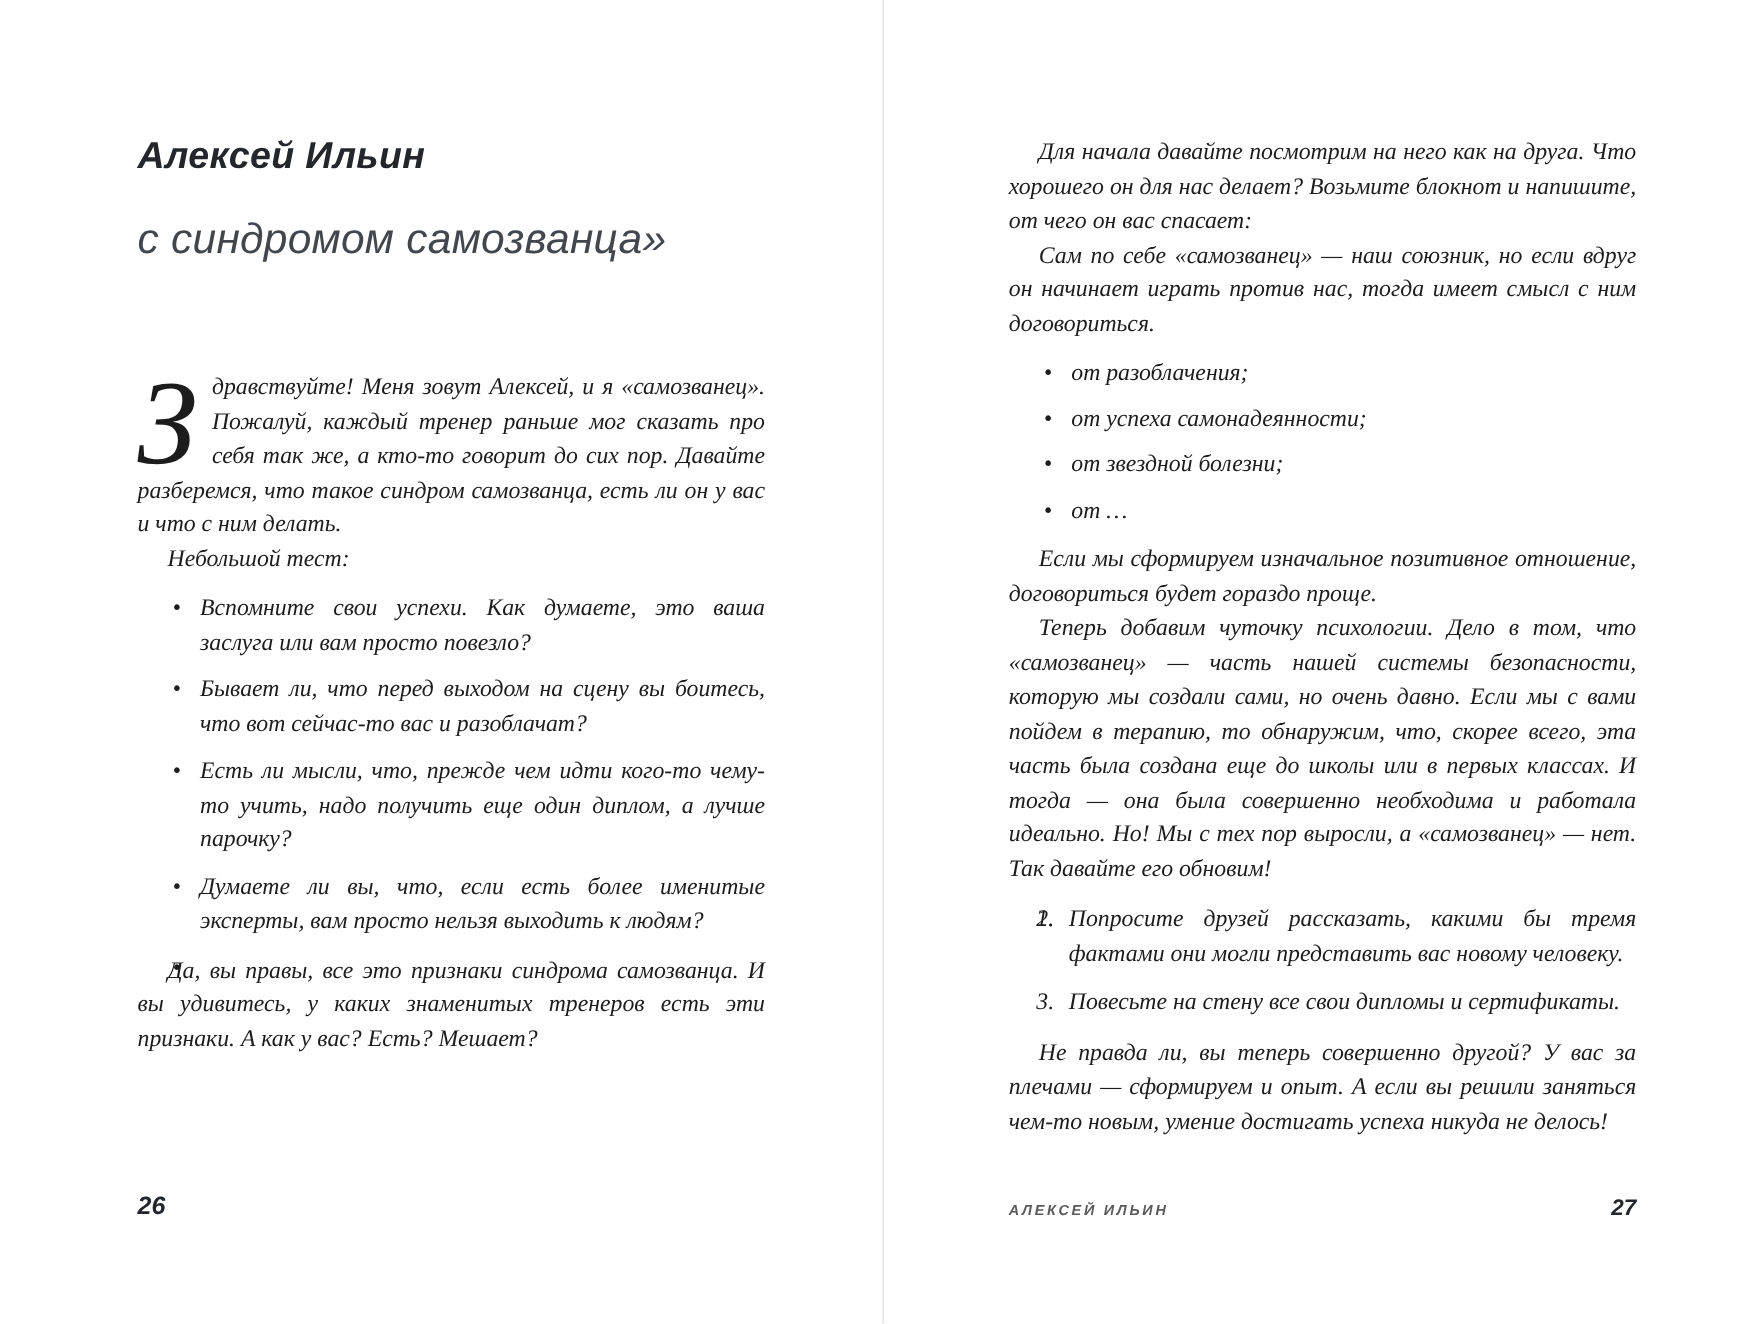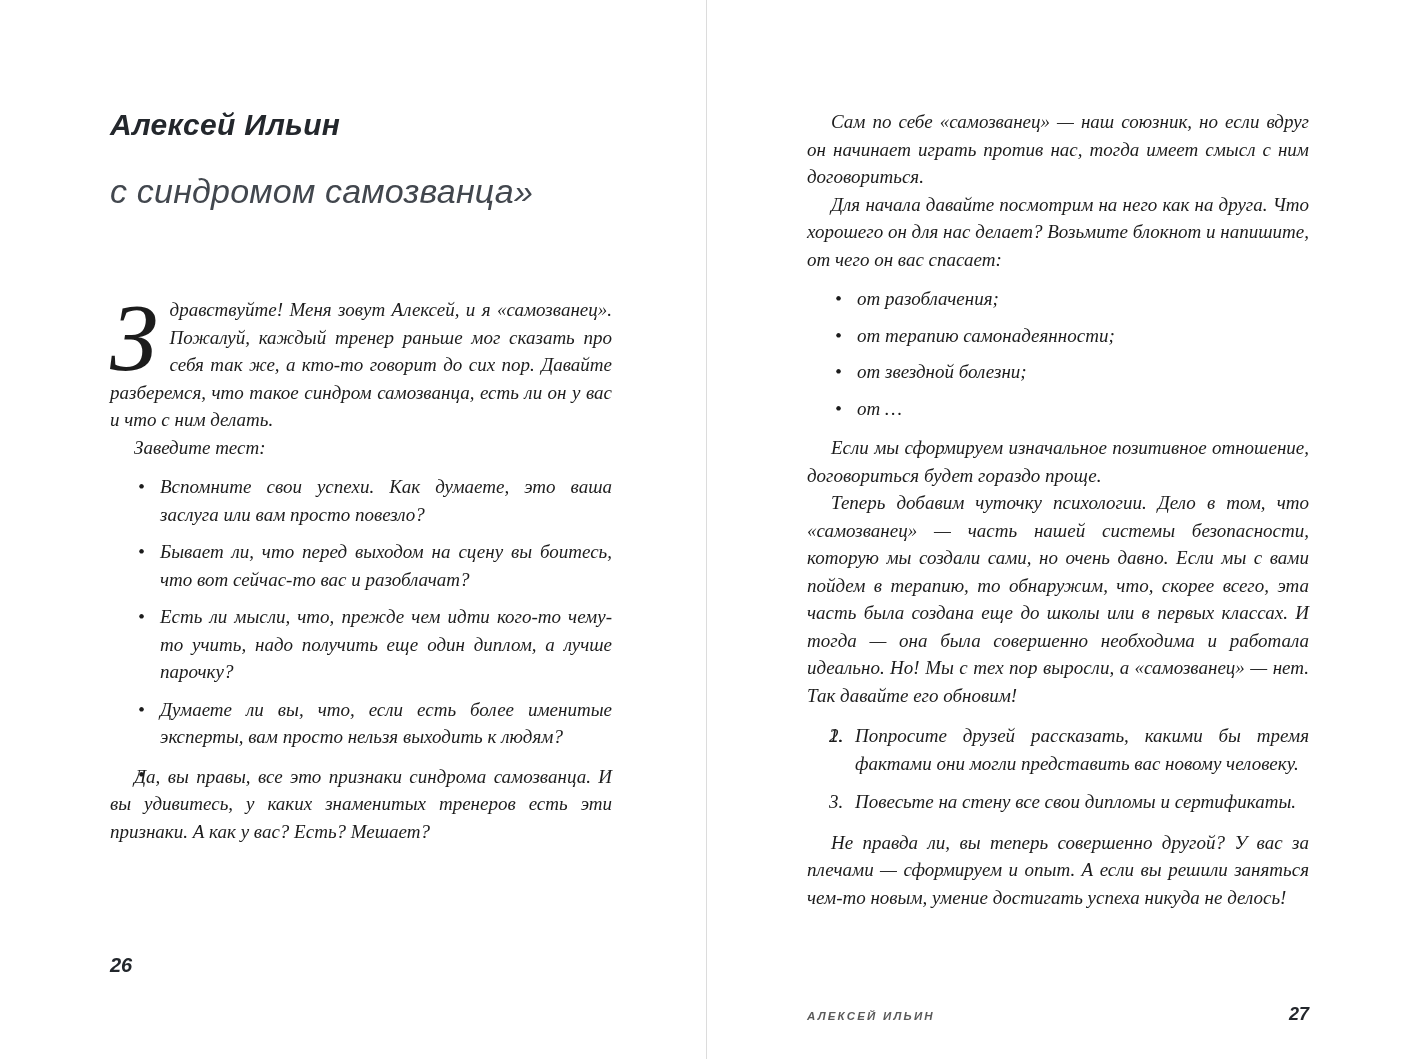--- a/index.html
+++ b/index.html
@@ -91,61 +91,61 @@
     display: flex; justify-content: space-between; align-items: baseline;
   }
   .running-head {
     font-family: "Liberation Sans", sans-serif;
     font-size: 11.5px; font-weight: 700;
     letter-spacing: 2.2px;
     color: #5a5a5a;
   }
   .footer-row .footer-num-right {
     font-family: "Liberation Sans", sans-serif;
-    font-weight: 700; font-size: 18px; color: #23272c; margin-top: 48px;
+    font-weight: 700; font-size: 18px; color: #23272c;
   }
 </style>
 </head>
 <body>
 
 <div class="spread">
   <div class="divider"></div>
 
   <section class="page left">
     <div class="content">
       <h1 class="author">Алексей Ильин</h1>
       <h2 class="title">
         <span>с синдромом самозванца»</span>
       </h2>
 
       <p class="intro"><span class="dropcap">З</span><span>дравствуйте! Меня зовут Алексей, и я «самозванец». Пожалуй, каждый тренер раньше мог сказать про себя так же, а кто-то говорит до сих пор. Давайте разберемся, что такое синдром самозванца, есть ли он у вас и что с ним делать.</span></p>
 
-      <p class="indent">Заведите тест:</p>
+      <p class="indent">Небольшой тест:</p>
 
       <div class="bullets">
         <div class="bullet"><span class="marker">•</span><span>Вспомните свои успехи. Как думаете, это ваша заслуга или вам просто повезло?</span></div>
         <div class="bullet"><span class="marker">•</span><span>Бывает ли, что перед выходом на сцену вы боитесь, что вот сейчас-то вас и разоблачат?</span></div>
         <div class="bullet"><span class="marker">•</span><span>Есть ли мысли, что, прежде чем идти кого-то чему-то учить, надо получить еще один диплом, а лучше парочку?</span></div>
         <div class="bullet"><span class="marker">•</span><span>Думаете ли вы, что, если есть более именитые эксперты, вам просто нельзя выходить к людям?</span></div>
         <div class="bullet"><span class="marker">•</span></div>
       </div>
 
       <p class="indent">Да, вы правы, все это признаки синдрома самозванца. И вы удивитесь, у каких знаменитых тренеров есть эти признаки. А как у вас? Есть? Мешает?</p>
     </div>
     <div class="footer-num">26</div>
   </section>
 
   <section class="page right">
     <div class="content">
+      <p class="indent">Для начала давайте посмотрим на него как на друга. Что хорошего он для нас делает? Возьмите блокнот и напишите, от чего он вас спасает:</p>
       <p class="indent">Сам по себе «самозванец» — наш союзник, но если вдруг он начинает играть против нас, тогда имеет смысл с ним договориться.</p>
-      <p class="indent">Для начала давайте посмотрим на него как на друга. Что хорошего он для нас делает? Возьмите блокнот и напишите, от чего он вас спасает:</p>
 
       <div class="bullets">
         <div class="bullet"><span class="marker">•</span><span>от разоблачения;</span></div>
-        <div class="bullet"><span class="marker">•</span><span>от терапию самонадеянности;</span></div>
+        <div class="bullet"><span class="marker">•</span><span>от успеха самонадеянности;</span></div>
         <div class="bullet"><span class="marker">•</span><span>от звездной болезни;</span></div>
         <div class="bullet"><span class="marker">•</span><span>от …</span></div>
       </div>
 
       <p class="indent">Если мы сформируем изначальное позитивное отношение, договориться будет гораздо проще.</p>
       <p class="indent">Теперь добавим чуточку психологии. Дело в том, что «самозванец» — часть нашей системы безопасности, которую мы создали сами, но очень давно. Если мы с вами пойдем в терапию, то обнаружим, что, скорее всего, эта часть была создана еще до школы или в первых классах. И тогда — она была совершенно необходима и работала идеально. Но! Мы с тех пор выросли, а «самозванец» — нет. Так давайте его обновим!</p>
 
       <div class="numbered">
         <div class="nitem"><span class="marker">1.</span></div>
         <div class="nitem"><span class="marker">2.</span><span>Попросите друзей рассказать, какими бы тремя фактами они могли представить вас новому человеку.</span></div>

